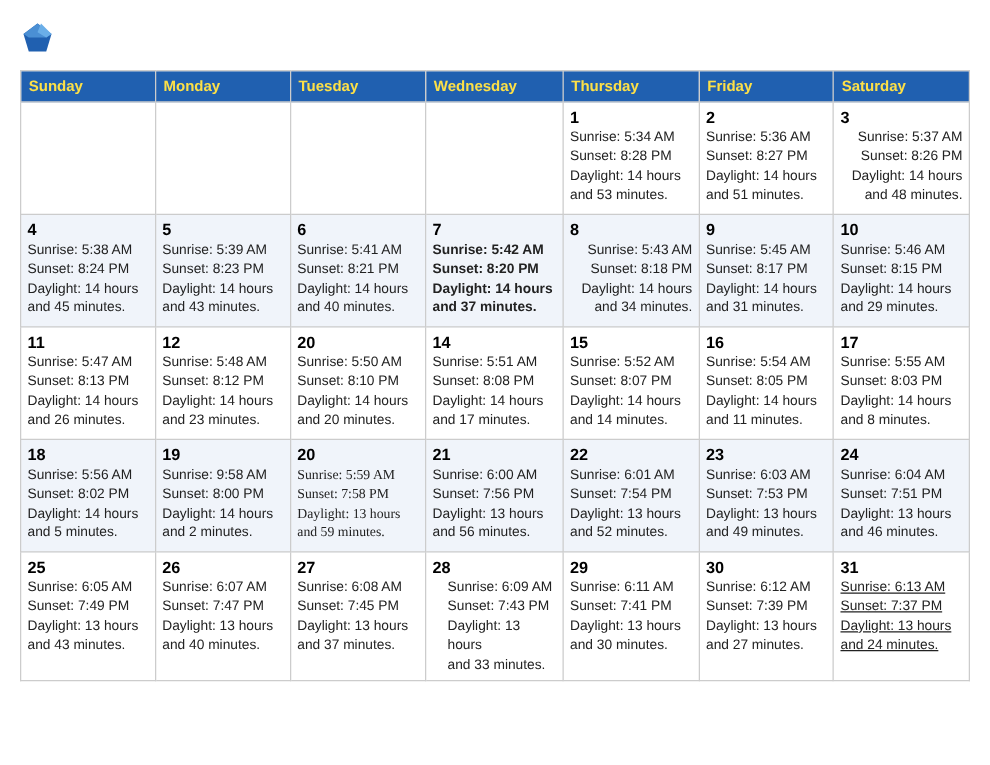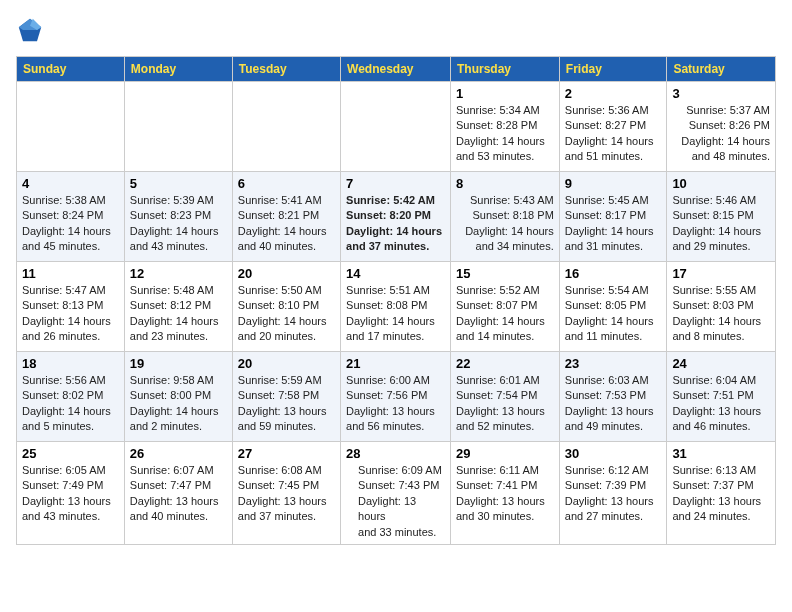--- a/index.html
+++ b/index.html
@@ -259,21 +259,21 @@
         </td>
         <td>
           <div class="day-number">19</div>
           <div class="day-info" style="white-space: pre-line;">Sunrise: 9:58 AM
 Sunset: 8:00 PM
 Daylight: 14 hours
 and 2 minutes.</div>
         </td>
         <td>
           <div class="day-number">20</div>
-          <div class="day-info" style="white-space: pre-line;">Sunrise: 5:59 AM
+          <div class="day-info" style="white-space: pre-line; font-family: Liberation Serif, serif;">Sunrise: 5:59 AM
 Sunset: 7:58 PM
 Daylight: 13 hours
 and 59 minutes.</div>
         </td>
         <td>
           <div class="day-number">21</div>
           <div class="day-info" style="white-space: pre-line;">Sunrise: 6:00 AM
 Sunset: 7:56 PM
 Daylight: 13 hours
 and 56 minutes.</div>
@@ -338,20 +338,20 @@
         </td>
         <td>
           <div class="day-number">30</div>
           <div class="day-info" style="white-space: pre-line;">Sunrise: 6:12 AM
 Sunset: 7:39 PM
 Daylight: 13 hours
 and 27 minutes.</div>
         </td>
         <td>
           <div class="day-number">31</div>
-          <div class="day-info" style="white-space: pre-line;">Sunrise: 6:13 AM
+          <div class="day-info" style="white-space: pre-line; text-decoration: underline;">Sunrise: 6:13 AM
 Sunset: 7:37 PM
 Daylight: 13 hours
 and 24 minutes.</div>
         </td>
       </tr>
     </tbody>
 </table>
 
 </body></html>

